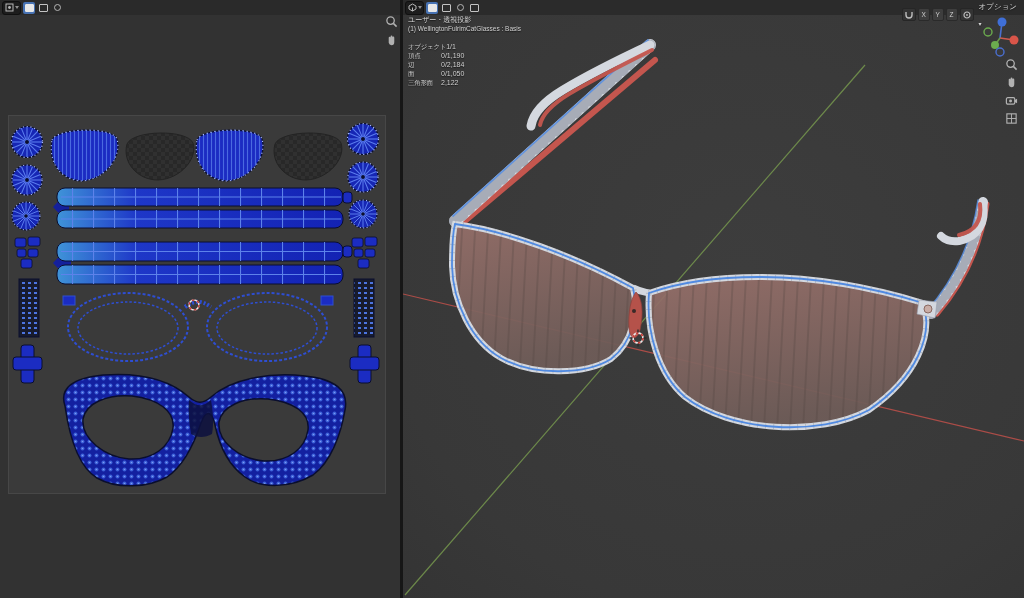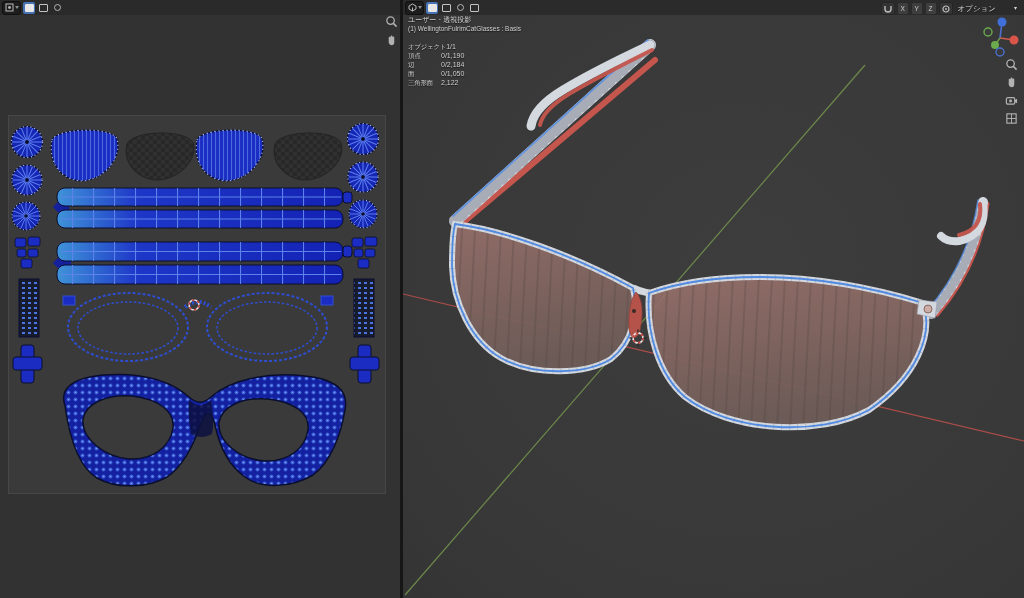--- a/index.html
+++ b/index.html
@@ -37,22 +37,22 @@
   #stats{margin-top:9px;font-size:6.5px;color:#cfcfcf;}
   .srow{display:flex;height:9px;align-items:center;}
   .srow .lab{min-width:33px;letter-spacing:-.3px;}
   .srow .val{font-size:7px;}
   
   #vp-right-controls{position:absolute;right:4px;top:2px;display:flex;align-items:center;gap:2px;}
   .sym-btn{width:10px;height:11px;background:#3e3e3e;border:1px solid #2a2a2a;border-radius:2px;
      color:#cfcfcf;font-size:6.5px;display:flex;align-items:center;justify-content:center;}
   .mini-ic-btn{width:12px;height:11px;background:#343434;border:1px solid #262626;border-radius:2px;
      display:flex;align-items:center;justify-content:center;}
-  #options-dd{display:flex;gap:18px;color:#d6d6d6;font-size:7.5px;padding:0 3px;
-     text-shadow:0 1px 1px rgba(0,0,0,.5);}
+  #options-dd{display:flex;gap:8px;color:#d6d6d6;font-size:7.5px;padding:0 3px;
+     text-shadow:0 1px 1px rgba(0,0,0,.5);flex-direction:column;}
   #gizmo{position:absolute;right:0px;top:14px;width:48px;height:48px;}
   #nav-tools{position:absolute;right:6px;top:58px;display:flex;flex-direction:column;gap:5px;}
 </style>
 </head>
 <body>
 
 <div id="stage">
 
   <div class="editor" id="uv-editor">
     <div class="hdr">

